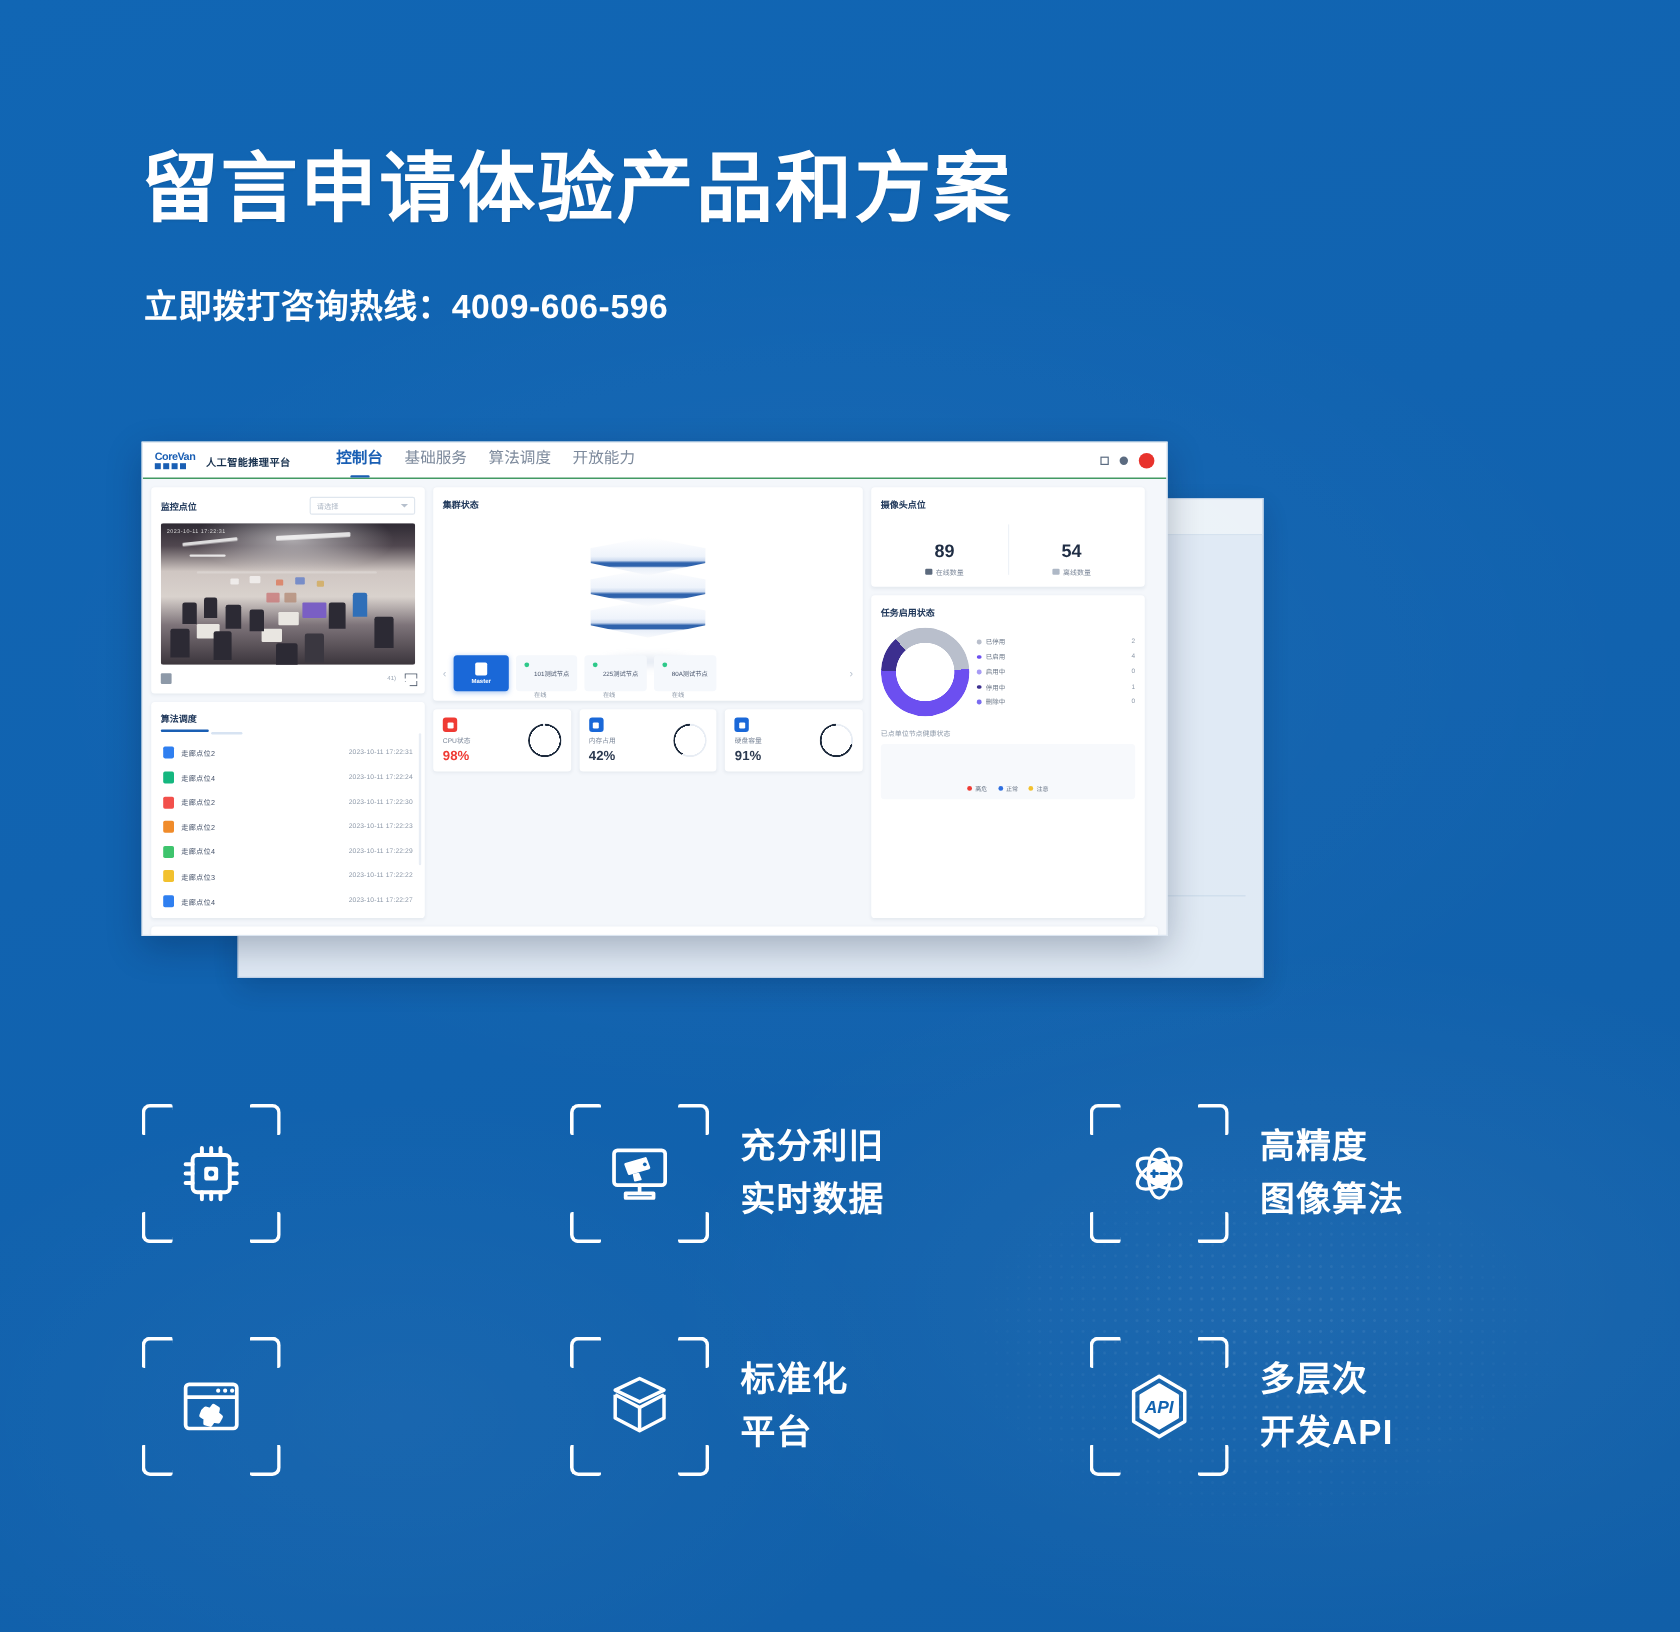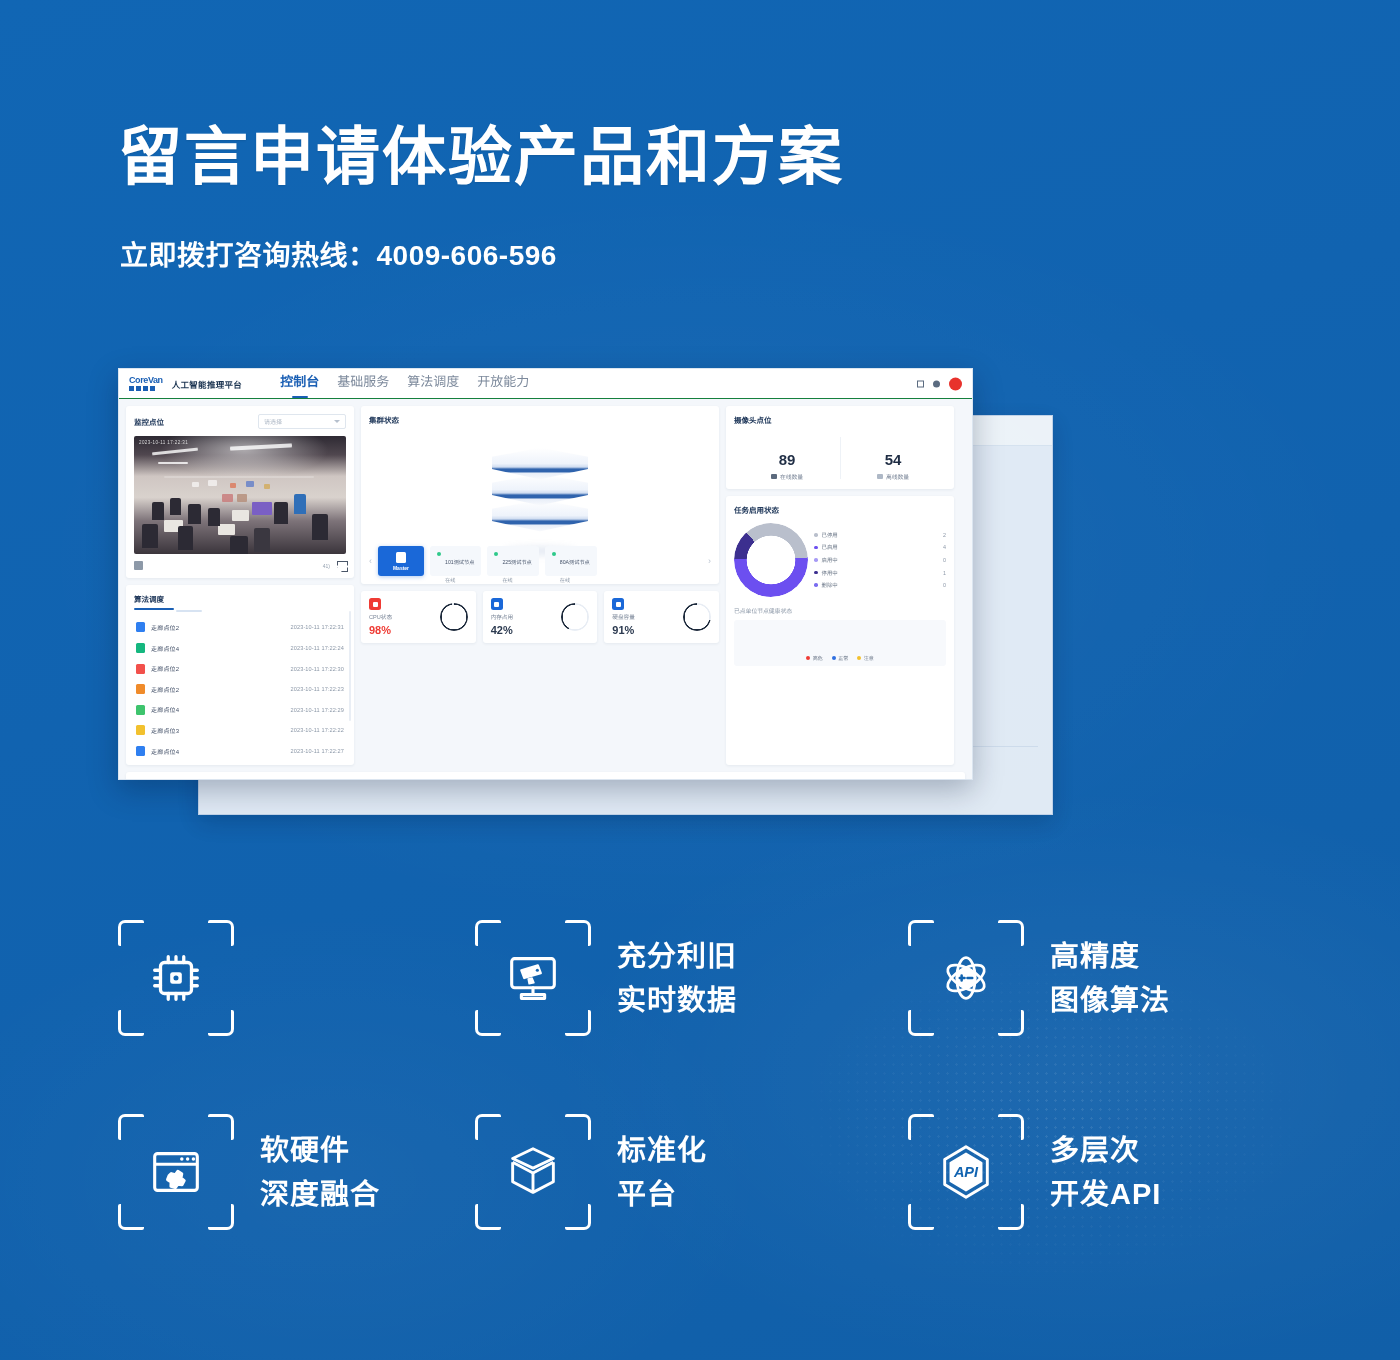--- a/index.html
+++ b/index.html
@@ -621,24 +621,20 @@
           <span class="cnr c4"></span>
         <svg width="62" height="62" viewBox="0 0 64 64" fill="none" stroke="#fff" stroke-width="3.2" stroke-linejoin="round">
           <rect x="10" y="13" width="44" height="38" rx="3"></rect>
           <path d="M10 24h44"></path>
           <circle cx="38" cy="18.5" r="1.8" fill="#fff" stroke="none"></circle>
           <circle cx="44" cy="18.5" r="1.8" fill="#fff" stroke="none"></circle>
           <circle cx="50" cy="18.5" r="1.8" fill="#fff" stroke="none"></circle>
           <path d="M32 31.5l3.1.9 1.9-2.6 3 1.8-.6 3.2 2.5 2-1.7 3.1-3.2-.4-1.9 2.6-3.3-1 .1-3.2-2.7-1.8 1.2-3.1z" fill="#fff" stroke="#fff" stroke-width="2.4" transform="translate(-8,2) scale(1.35) translate(-6,-8)"></path>
         </svg>
       </div>
-      <div class="ftext">
-        <span class="l1">软硬件</span>
-        <span class="l2">深度融合</span>
-      </div>
     </div>
 
     <div class="fcell">
       <div class="frame">
         <span class="cnr c1"></span>
           <span class="cnr c2"></span>
           <span class="cnr c3"></span>
           <span class="cnr c4"></span>
         <svg width="62" height="62" viewBox="0 0 64 64" fill="none" stroke="#fff" stroke-width="3" stroke-linejoin="round">
           <path d="M32 8L53 18 32 28 11 18z"></path>

